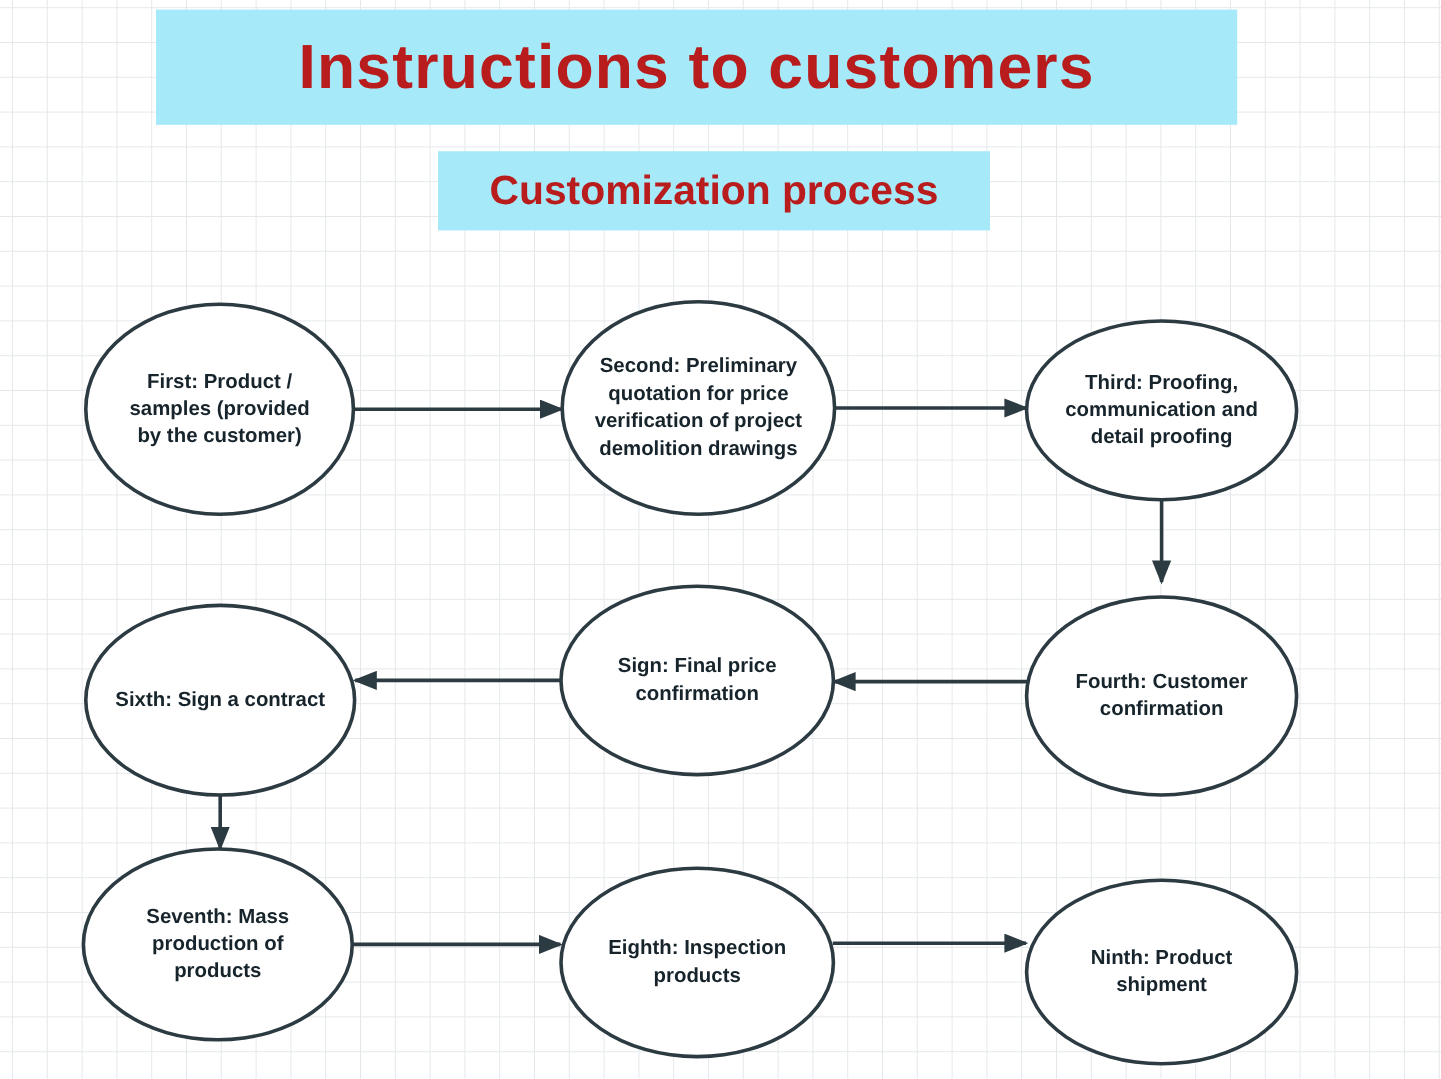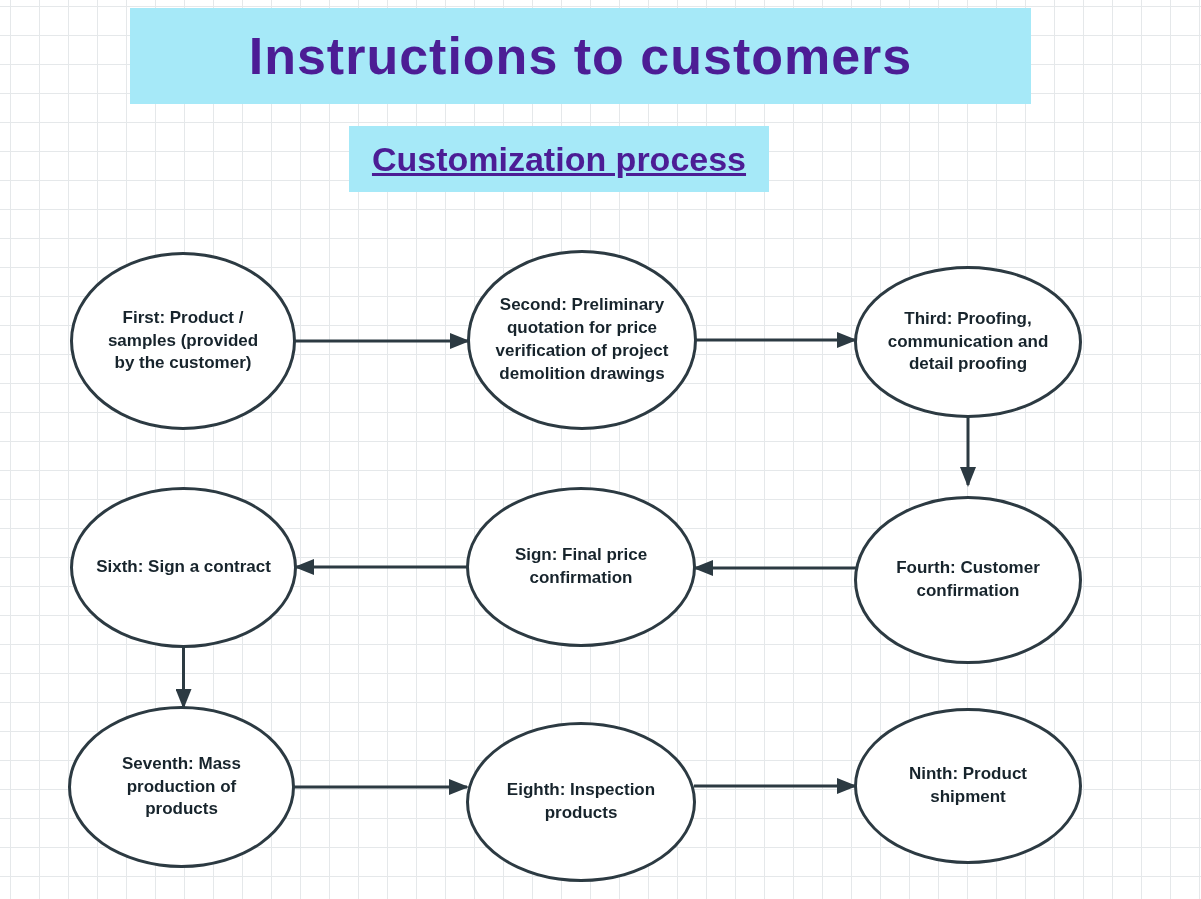--- a/index.html
+++ b/index.html
@@ -22,38 +22,37 @@
       linear-gradient(90deg, #e5e8ea 1px, transparent 1px);
     background-size: 29px 29px;
     background-position: 10px 6px;
   }
   .banner {
     position: absolute;
     display: flex;
     align-items: center;
     justify-content: center;
     background: #a6e9f8;
-    color: #4c1d95;
+    color: #b91c1c;
     font-weight: 700;
   }
   .banner.title-banner {
     left: 130px;
     top: 8px;
     width: 901px;
     height: 96px;
     font-size: 52px;
     letter-spacing: 1px;
   }
   .banner.subtitle-banner {
-    left: 349px;
+    left: 365px;
     top: 126px;
-    width: 420px;
+    width: 460px;
     height: 66px;
     font-size: 34px;
-    text-decoration: underline;
   }
   .node {
     position: absolute;
     border: 3px solid #2c3a42;
     border-radius: 50%;
     background: #ffffff;
     display: flex;
     align-items: center;
     justify-content: center;
     text-align: center;
@@ -63,24 +62,24 @@
     color: #17242c;
     white-space: pre-line;
     padding: 12px;
     box-sizing: border-box;
   }
   .n1 { left: 70px;  top: 252px; width: 226px; height: 178px; }
   .n2 { left: 467px; top: 250px; width: 230px; height: 180px; }
   .n3 { left: 854px; top: 266px; width: 228px; height: 152px; }
   .n4 { left: 854px; top: 496px; width: 228px; height: 168px; }
   .n5 { left: 466px; top: 487px; width: 230px; height: 160px; }
-  .n6 { left: 70px;  top: 487px; width: 227px; height: 161px; }
+  .n6 { left: 70px;  top: 503px; width: 227px; height: 161px; }
   .n7 { left: 68px;  top: 706px; width: 227px; height: 162px; }
   .n8 { left: 466px; top: 722px; width: 230px; height: 160px; }
-  .n9 { left: 854px; top: 708px; width: 228px; height: 156px; }
+  .n9 { left: 854px; top: 732px; width: 228px; height: 156px; }
   #arrows {
     position: absolute;
     left: 0;
     top: 0;
     pointer-events: none;
   }
 </style>
 </head>
 <body>
 

